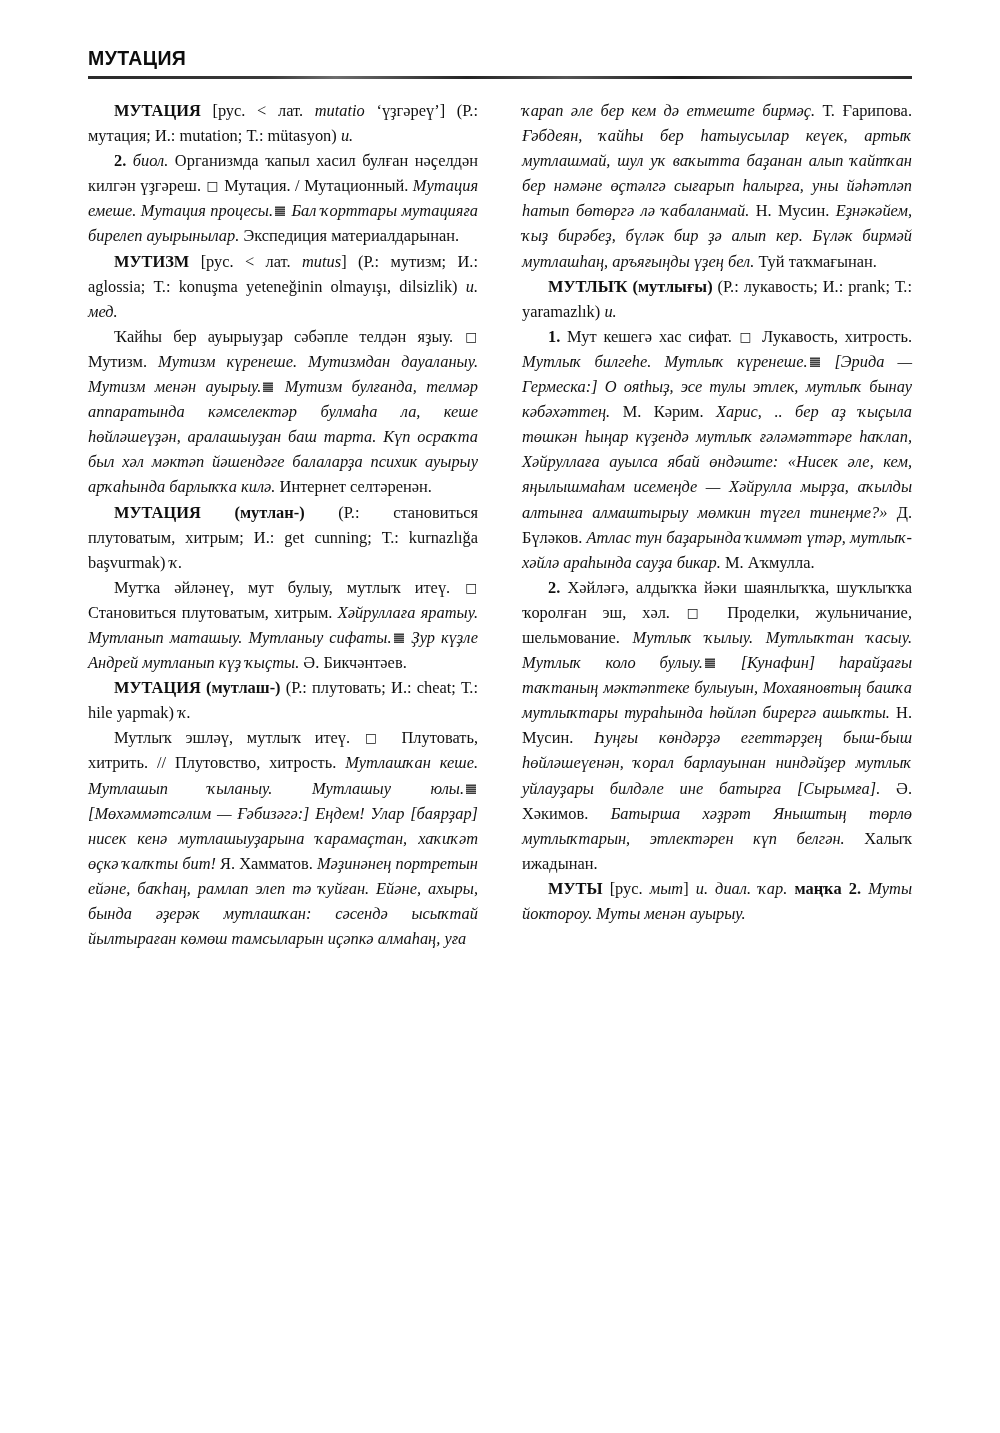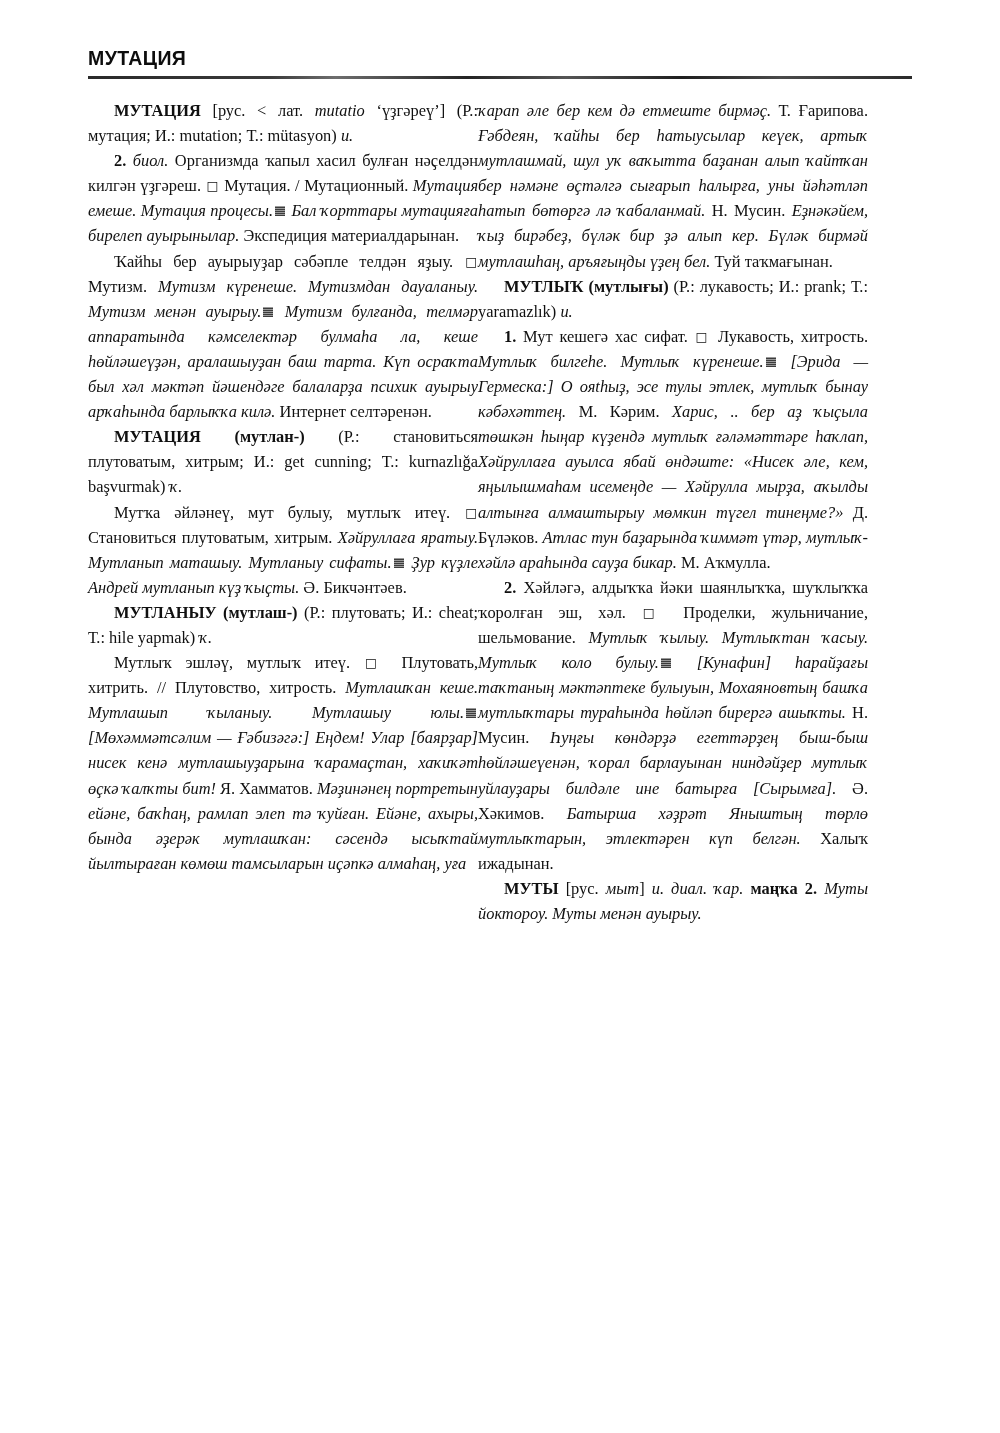--- a/index.html
+++ b/index.html
@@ -37,20 +37,21 @@
     height: 2.2px;
     background: linear-gradient(90deg,#2a2a2a 0%, #3a3a3a 22%, #6e6e6e 30%, #242424 46%, #555 58%, #1f1f1f 72%, #4a4a4a 84%, #2b2b2b 100%);
   }
   .columns {
     position: absolute;
     left: 88px;
     top: 98px;
     width: 824px;
     height: 1215px;
     display: flex;
+    gap: 44px;
   }
   .col {
     width: 390px;
     font-size: 16.4px;
     line-height: 25.1px;
     text-align: justify;
     text-justify: inter-word;
     hyphens: manual;
   }
   .para {
@@ -100,24 +101,25 @@
 
   <div class="header">
     <div class="running-head">МУТАЦИЯ</div>
     <div class="header-rule"></div>
   </div>
 
   <div class="columns">
     <div class="col" id="col-left">
         <p class="para"><span class="hw">МУТАЦИЯ </span><span>[рус. &lt; лат. </span><span class="it">mutatio</span><span> ‘үҙгәреү’] (Р.: мутация; И.: mutation; Т.: mütasyon) </span><span class="it">и.</span></p>
         <p class="para"><span class="hw">2. </span><span class="it">биол.</span><span> Организмда ҡапыл хасил булған нәҫелдән килгән үҙгәреш. </span><span class="sq-open">□</span><span> Мутация. / Мутационный. </span><span class="it">Мутация емеше. Мутация процесы.</span><span class="sq-fill"></span><span class="it"> Бал ҡорттары мутацияға бирелеп ауырынылар.</span><span> Экспедиция материалдарынан.</span></p>
+        <p class="para"><span class="hw">МУТИЗМ </span><span>[рус. &lt; лат. </span><span class="it">mutus</span><span>] (Р.: мутизм; И.: aglossia; Т.: konuşma yeteneğinin olmayışı, dilsizlik) </span><span class="it">и. мед.</span></p>
         <p class="para"><span>Ҡайһы бер ауырыуҙар сәбәпле телдән яҙыу. </span><span class="sq-open">□</span><span> Мутизм. </span><span class="it">Мутизм күренеше. Мутизмдан дауаланыу. Мутизм менән ауырыу.</span><span class="sq-fill"></span><span class="it"> Мутизм булғанда, телмәр аппаратында кәмселектәр булмаһа ла, кеше һөйләшеүҙән, аралашыуҙан баш тарта. Күп осраҡта был хәл мәктәп йәшендәге балаларҙа психик ауырыу арҡаһында барлыҡҡа килә.</span><span> Интернет селтәренән.</span></p>
         <p class="para"><span class="hw">МУТАЦИЯ (мутлан-) </span><span>(Р.: становиться плутоватым, хитрым; И.: get cunning; Т.: kurnazlığa başvurmak) </span><span class="it">ҡ.</span></p>
         <p class="para"><span>Мутҡа әйләнеү, мут булыу, мутлыҡ итеү. </span><span class="sq-open">□</span><span> Становиться плутоватым, хитрым. </span><span class="it">Хәйруллаға яратыу. Мутланып маташыу. Мутланыу сифаты.</span><span class="sq-fill"></span><span class="it"> Ҙур күҙле Андрей мутланып күҙ ҡыҫты.</span><span> Ә. Бикчәнтәев.</span></p>
-        <p class="para"><span class="hw">МУТЛАНЫУ (мутлаш-) </span><span>(Р.: плутовать; И.: cheat; Т.: hile yapmak) </span><span class="it">ҡ.</span></p>
+        <p class="para"><span class="hw">МУТАЦИЯ (мутлаш-) </span><span>(Р.: плутовать; И.: cheat; Т.: hile yapmak) </span><span class="it">ҡ.</span></p>
         <p class="para"><span>Мутлыҡ эшләү, мутлыҡ итеү. </span><span class="sq-open">□</span><span> Плутовать, хитрить. // Плутовство, хитрость. </span><span class="it">Мутлашҡан кеше. Мутлашып ҡыланыу. Мутлашыу юлы.</span><span class="sq-fill"></span><span class="it"> [Мөхәммәтсәлим — Ғәбизәгә:] Еңдем! Улар [баярҙар] нисек кенә мутлашыуҙарына ҡарамаҫтан, хаҡиҡәт өҫкә ҡалҡты бит!</span><span> Я. Хамматов. </span><span class="it">Мәҙинәнең портретын ейәне, баҡһаң, рамлап элеп тә ҡуйған. Ейәне, ахыры, бында әҙерәк мутлашҡан: сәсендә ысыҡтай йылтыраған көмөш тамсыларын иҫәпкә алмаһаң, уға</span></p>
       </div>
     <div class="col" id="col-right">
         <p class="para cont"><span class="it">ҡарап әле бер кем дә етмеште бирмәҫ.</span><span> Т. Ғарипова. </span><span class="it">Ғәбдеян, ҡайһы бер һатыусылар кеүек, артыҡ мутлашмай, шул уҡ ваҡытта баҙанан алып ҡайтҡан бер нәмәне өҫтәлгә сығарып һалырға, уны йәһәтләп һатып бөтөргә лә ҡабаланмай.</span><span> Н. Мусин. </span><span class="it">Еҙнәкәйем, ҡыҙ бирәбеҙ, бүләк бир ҙә алып кер. Бүләк бирмәй мутлашһаң, аръяғыңды үҙең бел.</span><span> Туй таҡмағынан.</span></p>
         <p class="para"><span class="hw">МУТЛЫҠ (мутлығы) </span><span>(Р.: лукавость; И.: prank; Т.: yaramazlık) </span><span class="it">и.</span></p>
         <p class="para"><span class="hw">1. </span><span>Мут кешегә хас сифат. </span><span class="sq-open">□</span><span> Лукавость, хитрость. </span><span class="it">Мутлыҡ билгеһе. Мутлыҡ күренеше.</span><span class="sq-fill"></span><span class="it"> [Эрида — Гермеска:] О ояthыҙ, эсе тулы этлек, мутлыҡ бынау кәбәхәттең.</span><span> М. Кәрим. </span><span class="it">Харис, .. бер аҙ ҡыҫыла төшкән һыңар күҙендә мутлыҡ ғәләмәттәре һаҡлап, Хәйруллаға ауылса ябай өндәште: «Нисек әле, кем, яңылышмаһам исемеңде — Хәйрулла мырҙа, аҡылды алтынға алмаштырыу мөмкин түгел тинеңме?»</span><span> Д. Бүләков. </span><span class="it">Атлас тун баҙарында ҡиммәт үтәр, мутлыҡ-хәйлә араһында сауҙа бикар.</span><span> М. Аҡмулла.</span></p>
         <p class="para"><span class="hw">2. </span><span>Хәйләгә, алдыҡҡа йәки шаянлыҡҡа, шуҡлыҡҡа ҡоролған эш, хәл. </span><span class="sq-open">□</span><span> Проделки, жульничание, шельмование. </span><span class="it">Мутлыҡ ҡылыу. Мутлыҡтан ҡасыу. Мутлыҡ коло булыу.</span><span class="sq-fill"></span><span class="it"> [Кунафин] һарайҙағы таҡтаның мәктәптеке булыуын, Мохаяновтың башҡа мутлыҡтары тураһында һөйләп бирергә ашыҡты.</span><span> Н. Мусин. </span><span class="it">Һуңғы көндәрҙә егеттәрҙең быш-быш һөйләшеүенән, ҡорал барлауынан ниндәйҙер мутлыҡ уйлауҙары билдәле ине батырға [Сырымға].</span><span> Ә. Хәкимов. </span><span class="it">Батырша хәҙрәт Яныштың төрлө мутлыҡтарын, этлектәрен күп белгән.</span><span> Халыҡ ижадынан.</span></p>
         <p class="para"><span class="hw">МУТЫ </span><span>[рус. </span><span class="it">мыт</span><span>] </span><span class="it">и. диал. ҡар.</span><span> </span><span class="hw">маңҡа 2.</span><span> </span><span class="it">Муты йоктороу. Муты менән ауырыу.</span></p>
       </div>
   </div>

